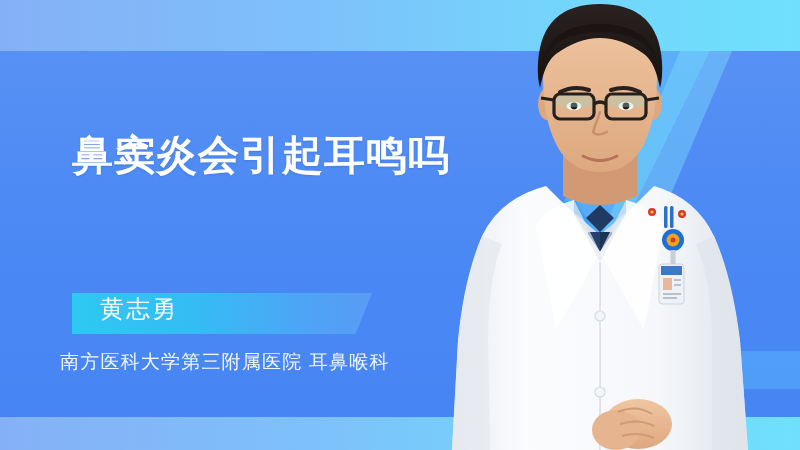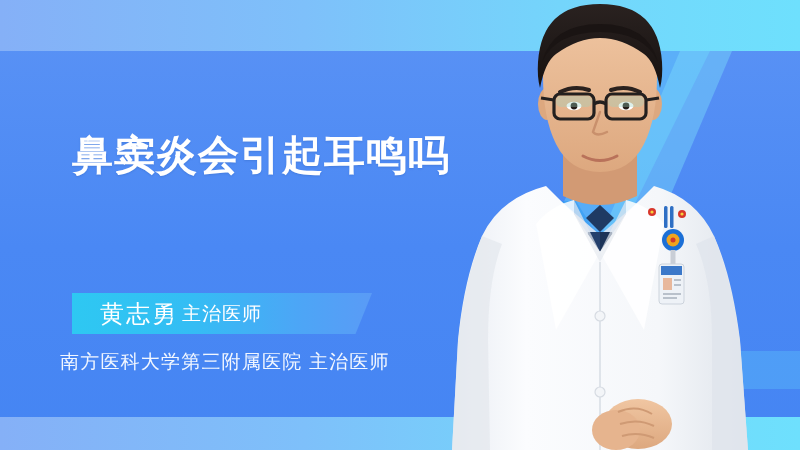--- a/index.html
+++ b/index.html
@@ -73,22 +73,22 @@
     inset: 0;
     background: linear-gradient(90deg, #2ec8f2 0%, #34bdf4 40%, #4ca6f6 75%, #5a9bf6 100%);
     clip-path: polygon(0 0, 100% 0, 94.5% 100%, 0 100%);
   }
   .namebar-text {
     position: absolute;
     left: 28px;
     top: 0;
     height: 41px;
     display: flex;
-    align-items: center;
-    gap: 4px;
+    align-items: flex-start;
+    gap: 16px;
     color: #ffffff;
     white-space: nowrap;
   }
   .doctor-name {
     font-size: 24px;
     font-weight: 400;
     letter-spacing: 2px;
   }
   .doctor-title {
     font-size: 19px;
@@ -137,25 +137,24 @@
       <polygon points="120,300 420,300 420,338 100,338" fill="#5fc9fb" opacity="0.35"></polygon>
     </svg>
   </div>
 
   <div class="headline">鼻窦炎会引起耳鸣吗</div>
 
   <div class="namebar-wrap">
     <div class="namebar-shape"></div>
     <div class="namebar-text">
       <span class="doctor-name">黄志勇</span>
-      <span class="doctor-title">主治医师</span>
     </div>
   </div>
 
-  <div class="hospital">南方医科大学第三附属医院 主治医师</div>
+  <div class="hospital">南方医科大学第三附属医院 耳鼻喉科</div>
 
   <div class="doctor">
     <svg viewBox="0 0 340 450" preserveAspectRatio="xMidYMax meet" aria-hidden="true">
       <defs>
         <linearGradient id="coatG" x1="0" y1="0" x2="1" y2="0">
           <stop offset="0%" stop-color="#e9edf3"></stop>
           <stop offset="25%" stop-color="#fbfcfe"></stop>
           <stop offset="70%" stop-color="#f5f7fa"></stop>
           <stop offset="100%" stop-color="#dfe4eb"></stop>
         </linearGradient>

